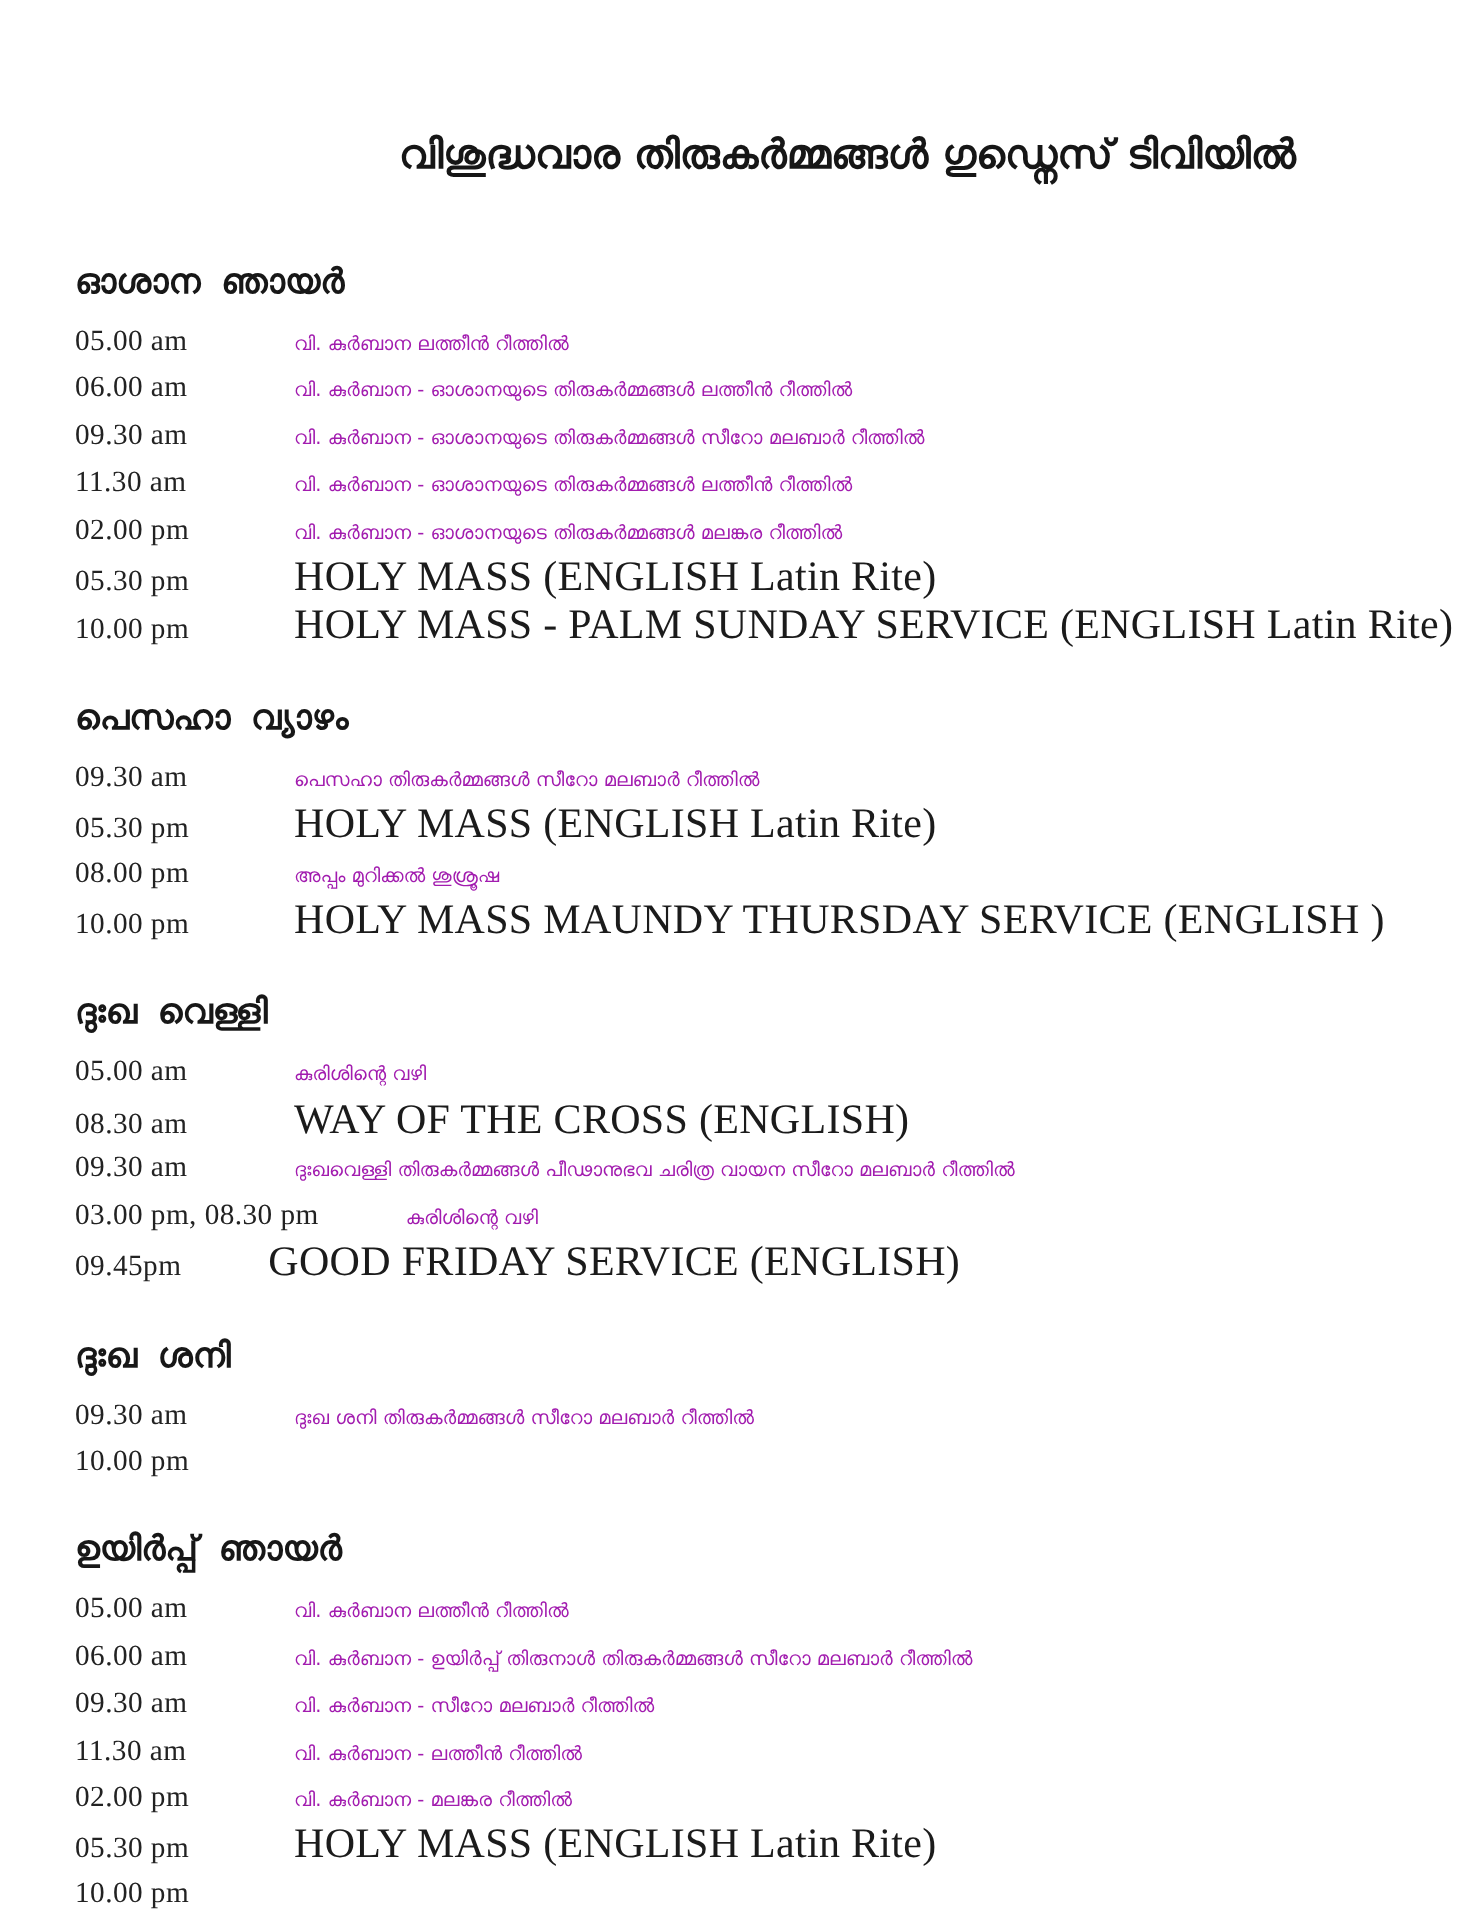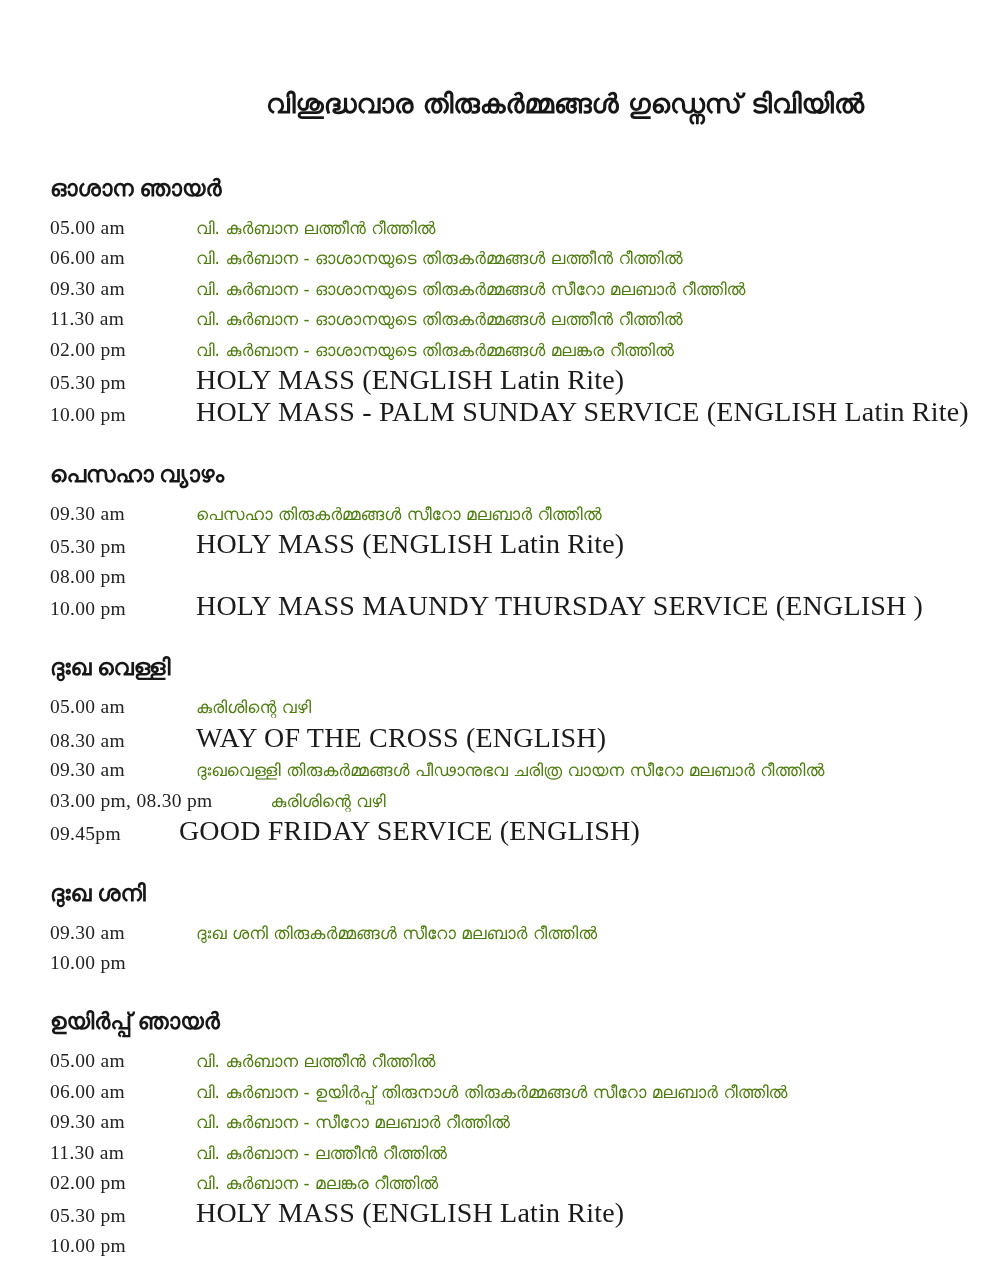--- a/index.html
+++ b/index.html
@@ -27,21 +27,21 @@
     font-size: 27px;
     line-height: 36px;
     text-align: center;
     padding-left: 135px;
     margin: 0 0 52px 0;
     color: #161616;
   }
   .section { margin-top: 30px; }
   .section:first-of-type { margin-top: 0; }
   .section-heading {
-    font-family: Liberation Serif, serif;
+    font-family: Liberation Mono, monospace;
     font-weight: bold;
     font-size: 23px;
     line-height: 30px;
     margin: 0 0 9px 0;
     color: #171717;
   }
   .row {
     display: flex;
     align-items: baseline;
     line-height: 29.4px;
@@ -53,22 +53,22 @@
     font-size: 19.5px;
     letter-spacing: 0.3px;
     min-width: 88px;
     margin-right: 10px;
     flex-shrink: 0;
     color: #222222;
   }
   .time.wide { min-width: 0; }
   .desc.ml {
     font-family: "DejaVu Sans", sans-serif;
-    font-size: 17px;
-    color: #4d7c0f;
+    font-size: 13px;
+    color: #a21caf;
   }
   .desc.en {
     font-family: "Liberation Serif", serif;
     font-size: 28px;
     letter-spacing: 0.2px;
     color: #1b1b1b;
   }
 </style>
 </head>
 <body>
@@ -117,20 +117,21 @@
       <div class="row">
         <span class="time">09.30 am</span>
         <span class="desc ml">പെസഹാ തിരുകർമ്മങ്ങൾ സീറോ മലബാർ റീത്തിൽ</span>
       </div>
       <div class="row">
         <span class="time">05.30 pm</span>
         <span class="desc en">HOLY MASS (ENGLISH Latin Rite)</span>
       </div>
       <div class="row">
         <span class="time">08.00 pm</span>
+        <span class="desc ml">അപ്പം മുറിക്കൽ ശുശ്രൂഷ</span>
       </div>
       <div class="row">
         <span class="time">10.00 pm</span>
         <span class="desc en">HOLY MASS MAUNDY THURSDAY SERVICE (ENGLISH )</span>
       </div>
     </div>
   </section>
 
   <section class="section">
     <h2 class="section-heading">ദുഃഖ വെള്ളി</h2>

